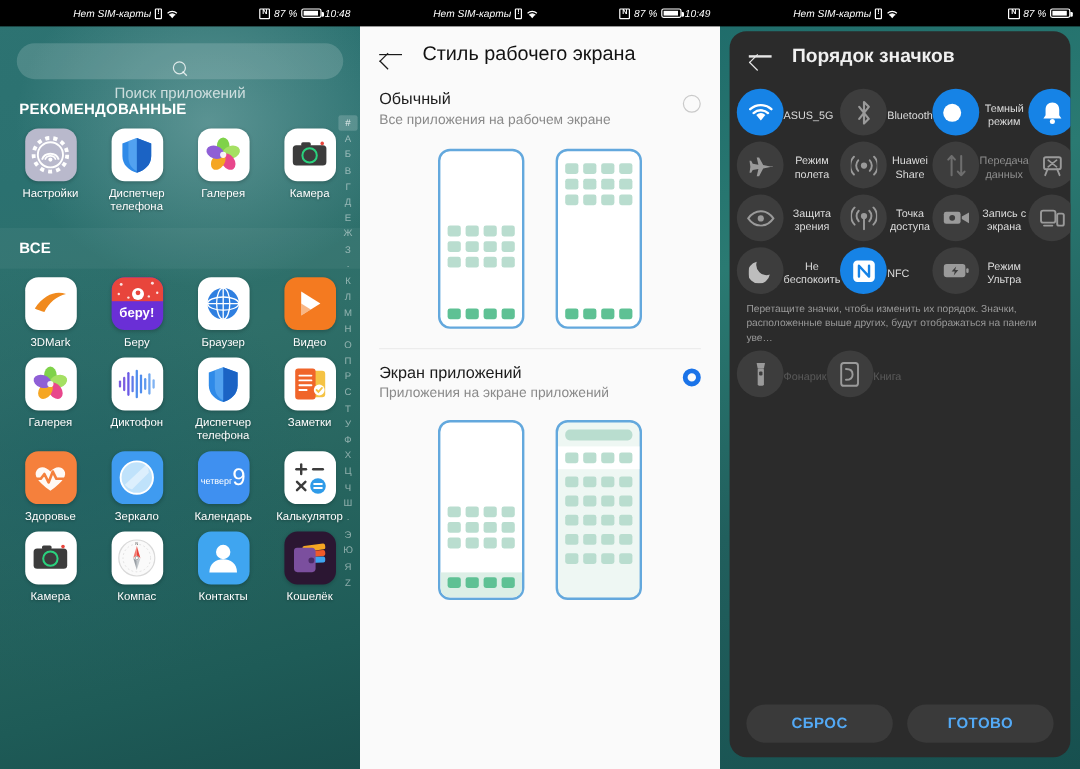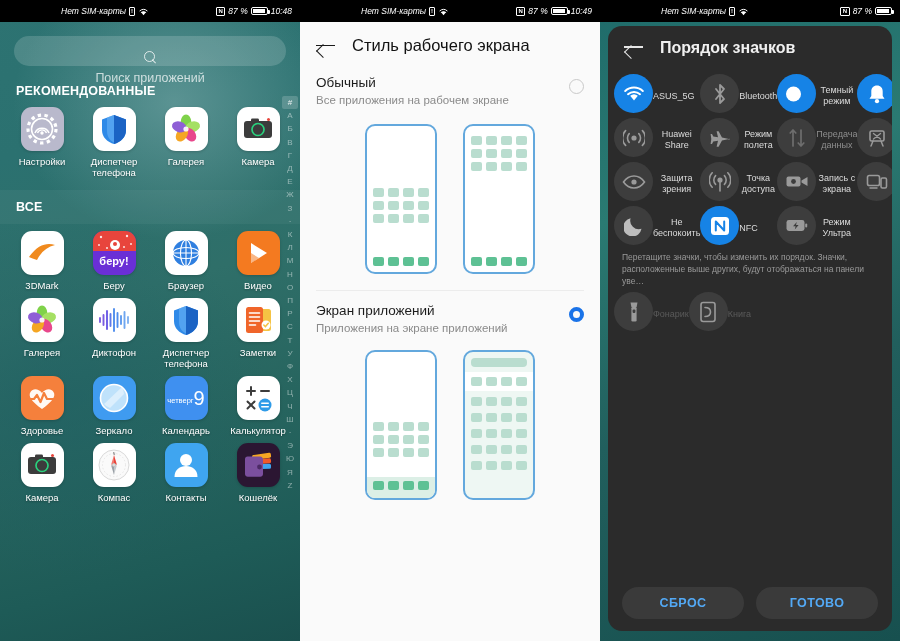--- a/index.html
+++ b/index.html
@@ -763,38 +763,38 @@
               <path d="M9 1.5 C12.6 1.5 14.7 4 14.7 7.5 V12 L16.5 14.8 H1.5 L3.3 12 V7.5 C3.3 4 5.4 1.5 9 1.5 Z" fill="#fff"></path>
               <circle cx="9" cy="17.2" r="2.1" fill="#fff"></circle>
             </svg>
           </span>
           <span class="tlabel">Звук</span>
         </div>
 
 
         <div class="tcell">
           <span class="tcirc">
+            <svg width="22" height="20" viewBox="0 0 22 20">
+              <path d="M21 10.8 L13 12.4 L9.6 18.8 L7.6 18.8 L9 12.8 L4.3 13.6 L3 16 L1.6 16 L2.3 11 L1.6 6 L3 6 L4.3 8.4 L9 9.2 L7.6 3.2 L9.6 3.2 L13 9.6 L21 11.2 Z" fill="#9a9a9a"></path>
+            </svg>
+          </span>
+          <span class="tlabel">Режим полета</span>
+        </div>
+
+        <div class="tcell">
+          <span class="tcirc">
             <svg width="22" height="18" viewBox="0 0 22 18">
               <circle cx="11" cy="9" r="2.6" fill="#9a9a9a"></circle>
               <path d="M6.2 4.6 a6.5 6.5 0 0 0 0 8.8" stroke="#9a9a9a" stroke-width="1.6" fill="none" stroke-linecap="round"></path>
               <path d="M15.8 4.6 a6.5 6.5 0 0 1 0 8.8" stroke="#9a9a9a" stroke-width="1.6" fill="none" stroke-linecap="round"></path>
               <path d="M2.6 1.6 a10.5 10.5 0 0 0 0 14.8" stroke="#9a9a9a" stroke-width="1.6" fill="none" stroke-linecap="round"></path>
               <path d="M19.4 1.6 a10.5 10.5 0 0 1 0 14.8" stroke="#9a9a9a" stroke-width="1.6" fill="none" stroke-linecap="round"></path>
             </svg>
           </span>
           <span class="tlabel">Huawei Share</span>
-        </div>
-
-        <div class="tcell">
-          <span class="tcirc">
-            <svg width="22" height="20" viewBox="0 0 22 20">
-              <path d="M21 10.8 L13 12.4 L9.6 18.8 L7.6 18.8 L9 12.8 L4.3 13.6 L3 16 L1.6 16 L2.3 11 L1.6 6 L3 6 L4.3 8.4 L9 9.2 L7.6 3.2 L9.6 3.2 L13 9.6 L21 11.2 Z" fill="#9a9a9a"></path>
-            </svg>
-          </span>
-          <span class="tlabel">Режим полета</span>
         </div>
 
         <div class="tcell">
           <span class="tcirc">
             <svg width="18" height="20" viewBox="0 0 18 20">
               <path d="M5 2 V18 M5 2 L2.2 5 M5 2 L7.8 5" stroke="#6e6e6e" stroke-width="1.7" fill="none" stroke-linecap="round" stroke-linejoin="round"></path>
               <path d="M13 18 V2 M13 18 L10.2 15 M13 18 L15.8 15" stroke="#6e6e6e" stroke-width="1.7" fill="none" stroke-linecap="round" stroke-linejoin="round"></path>
             </svg>
           </span>
           <span class="tlabel dim">Передача данных</span>

